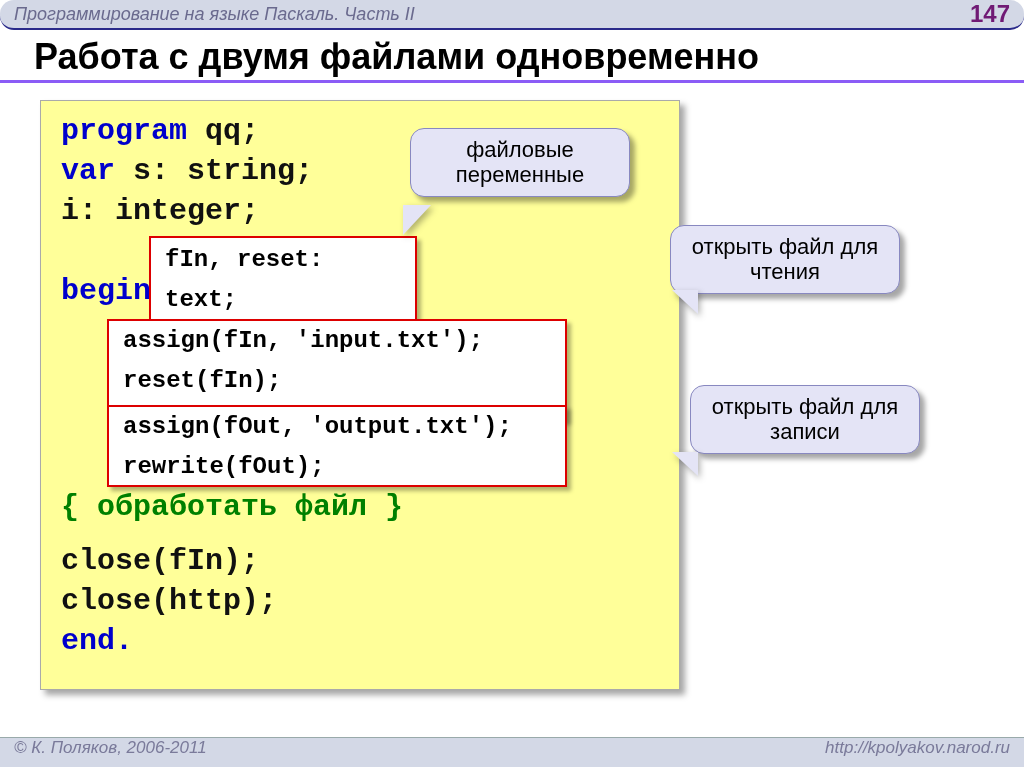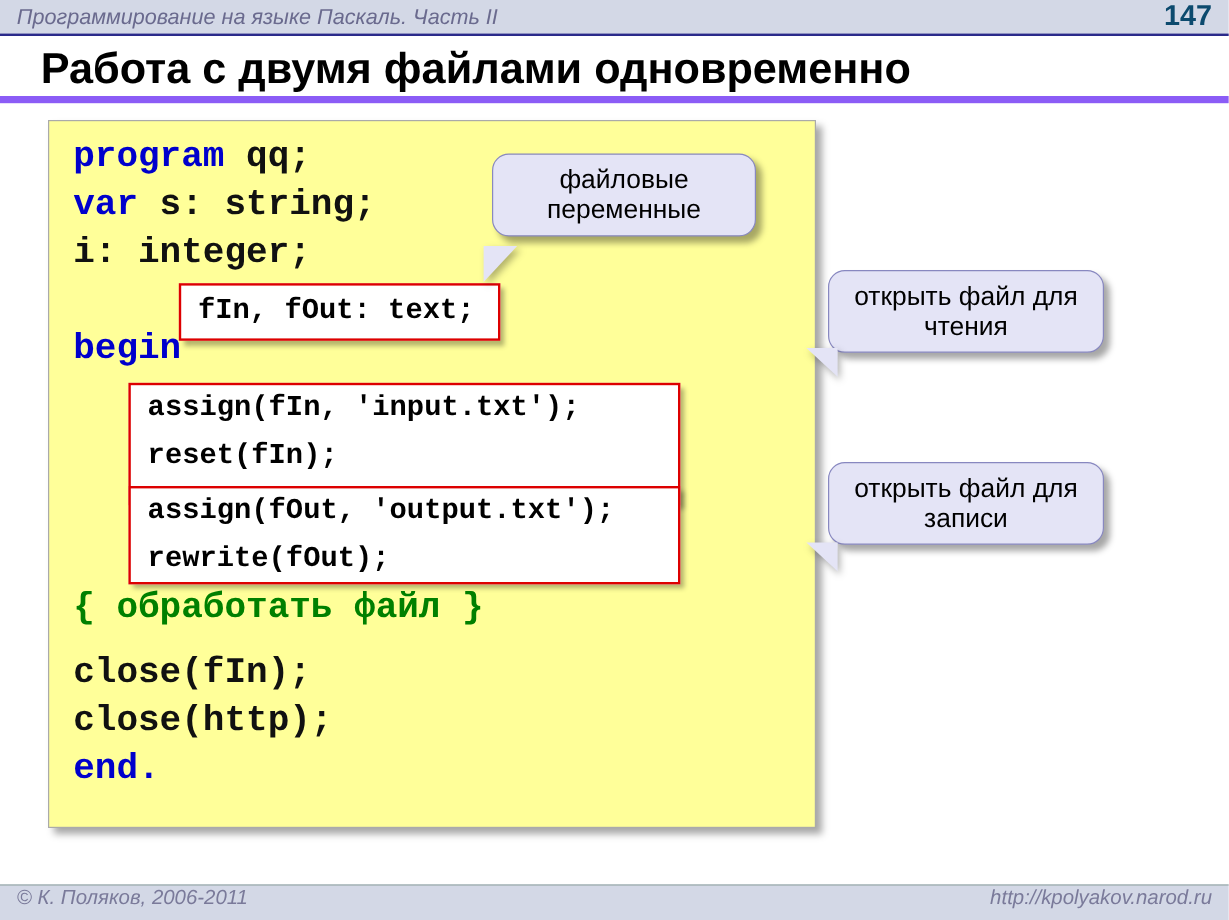--- a/index.html
+++ b/index.html
@@ -14,39 +14,40 @@
 
   
   .headerbar {
     background: #d3d8e6;
     height: 30px;
     display: flex;
     align-items: center;
     justify-content: space-between;
     padding: 0 14px;
     border-bottom: 2px solid #2a2a8a;
+    border-radius: 14px;
   }
   .headerbar .course {
     color: #6a6a8e;
     font-style: italic;
     font-size: 18px;
   }
   .headerbar .pagenum {
-    color: #0c4a6e;
+    color: #701a75;
     font-weight: 700;
     font-size: 24px;
   }
 
   
   .slide-title {
     font-size: 36px;
     font-weight: 900;
     color: #000;
     padding: 6px 34px 2px 34px;
-    border-bottom: 6px solid #8b5cf6;
+    border-bottom: 3px solid #8b5cf6;
     margin: 0 0 10px 0;
   }
 
   
   .codecard {
     position: absolute;
     left: 40px;
     top: 100px;
     width: 640px;
     height: 590px;
@@ -109,21 +110,21 @@
     border: 1px solid #8888c0;
     border-radius: 14px;
     box-shadow: 5px 5px 5px rgba(0,0,0,.35);
     font-size: 22px;
     color: #000;
     text-align: center;
     padding: 8px 18px;
     line-height: 1.15;
   }
   .callout-vars { left: 410px; top: 128px; width: 220px; }
-  .callout-read { left: 690px; top: 225px; width: 230px; }
+  .callout-read { left: 670px; top: 225px; width: 230px; }
   .callout-write{ left: 690px; top: 385px; width: 230px; }
 
   
   .tail {
     position: absolute;
     width: 0; height: 0;
   }
   .tail-vars-right {
     left: 403px; top: 205px; 
     border-left: 0px solid transparent;
@@ -180,21 +181,21 @@
   <div class="codeln blue">begin</div>
   <div class="codeln" style="height:80px"></div>
   <div class="codeln" style="height:80px"></div>
   <div class="codeln" style="height:16px"></div>
   <div class="codeln indent1 green">{ обработать файл }</div>
   <div class="codeln" style="height:14px"></div>
   <div class="codeln indent1">close(fIn);</div>
   <div class="codeln indent1">close(http);</div>
   <div class="codeln blue">end.</div>
 
-  <div class="inbox inbox-vars">fIn, fOut: text;</div>
+  <div class="inbox inbox-vars">fIn, reset: text;</div>
   <div class="inbox inbox-read">
     <div>assign(fIn, 'input.txt');</div>
     <div>reset(fIn);</div>
   </div>
   <div class="inbox inbox-write">
     <div>assign(fOut, 'output.txt');</div>
     <div>rewrite(fOut);</div>
   </div>
 </div>
 

